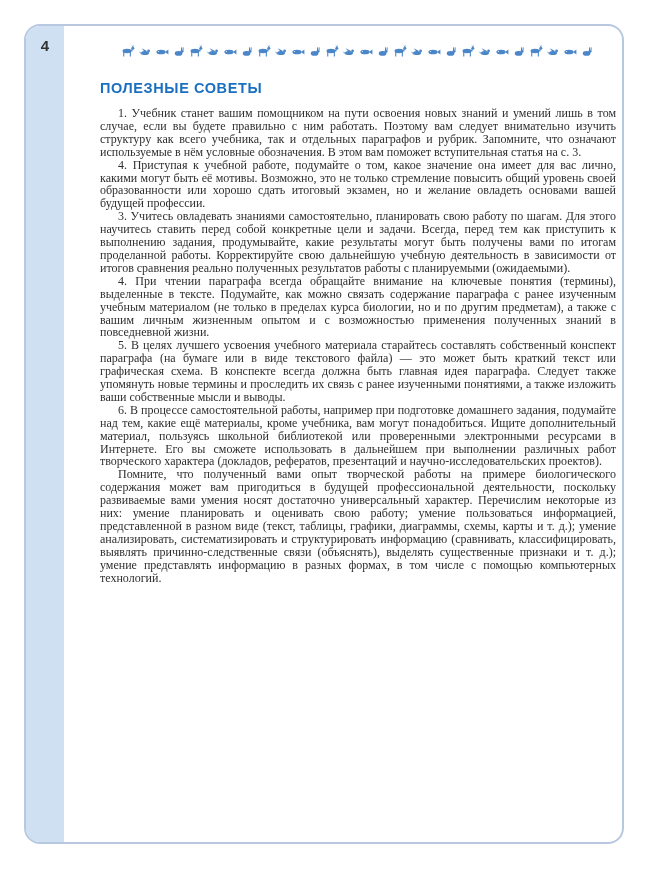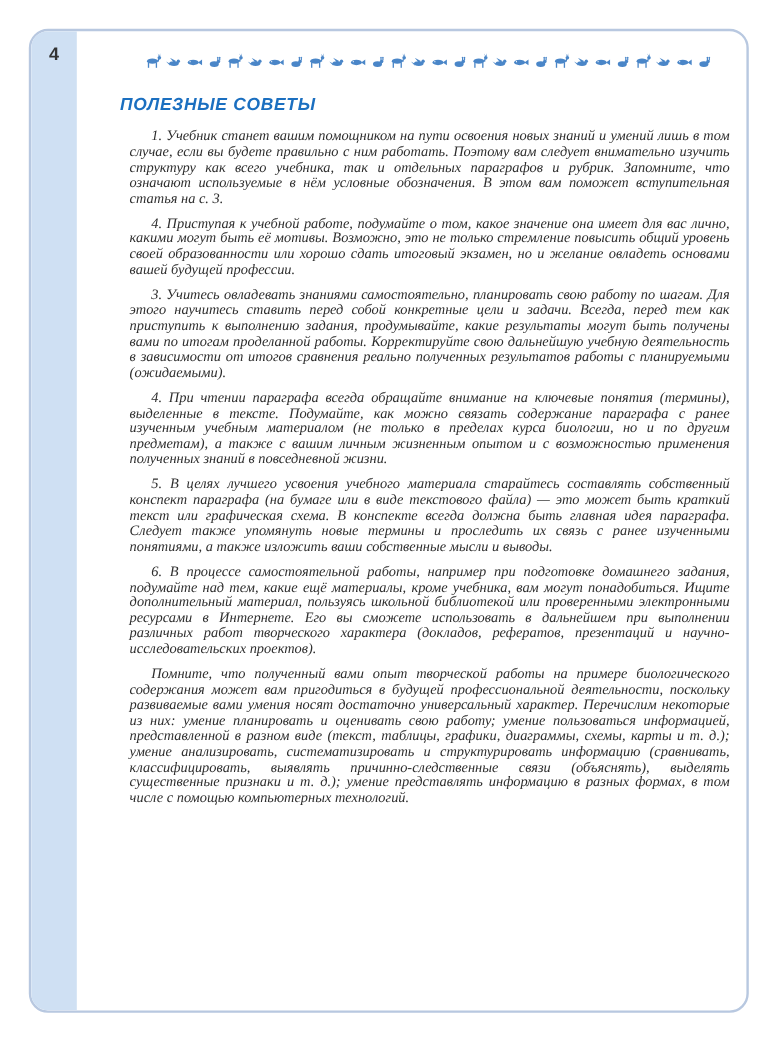--- a/index.html
+++ b/index.html
@@ -47,37 +47,36 @@
     font-family: "Liberation Sans", sans-serif;
     font-weight: bold;
     font-size: 15px;
     color: #333333;
   }
   .content {
     position: absolute;
     left: 38px; top: 0; right: 0; bottom: 0;
     padding: 14px 6px 0 36px;
     box-sizing: border-box;
-    font-style: italic;
   }
   .frieze {
     display: block;
     margin: 4px auto 0 auto;
     fill: #4a86c8;
   }
   .section-title {
     margin: 22px 0 11px 0;
     font-family: "Liberation Sans", sans-serif;
     font-weight: bold;
     font-size: 14.5px;
     letter-spacing: 0.6px;
     color: #1b6fc0;
   }
   .para {
-    margin: 8px;
+    margin: 0;
     font-size: 12px;
     line-height: 12.9px;
     color: #2e2e2e;
     text-align: justify;
     text-indent: 18px;
   }
 </style>
 </head>
 <body>
 

